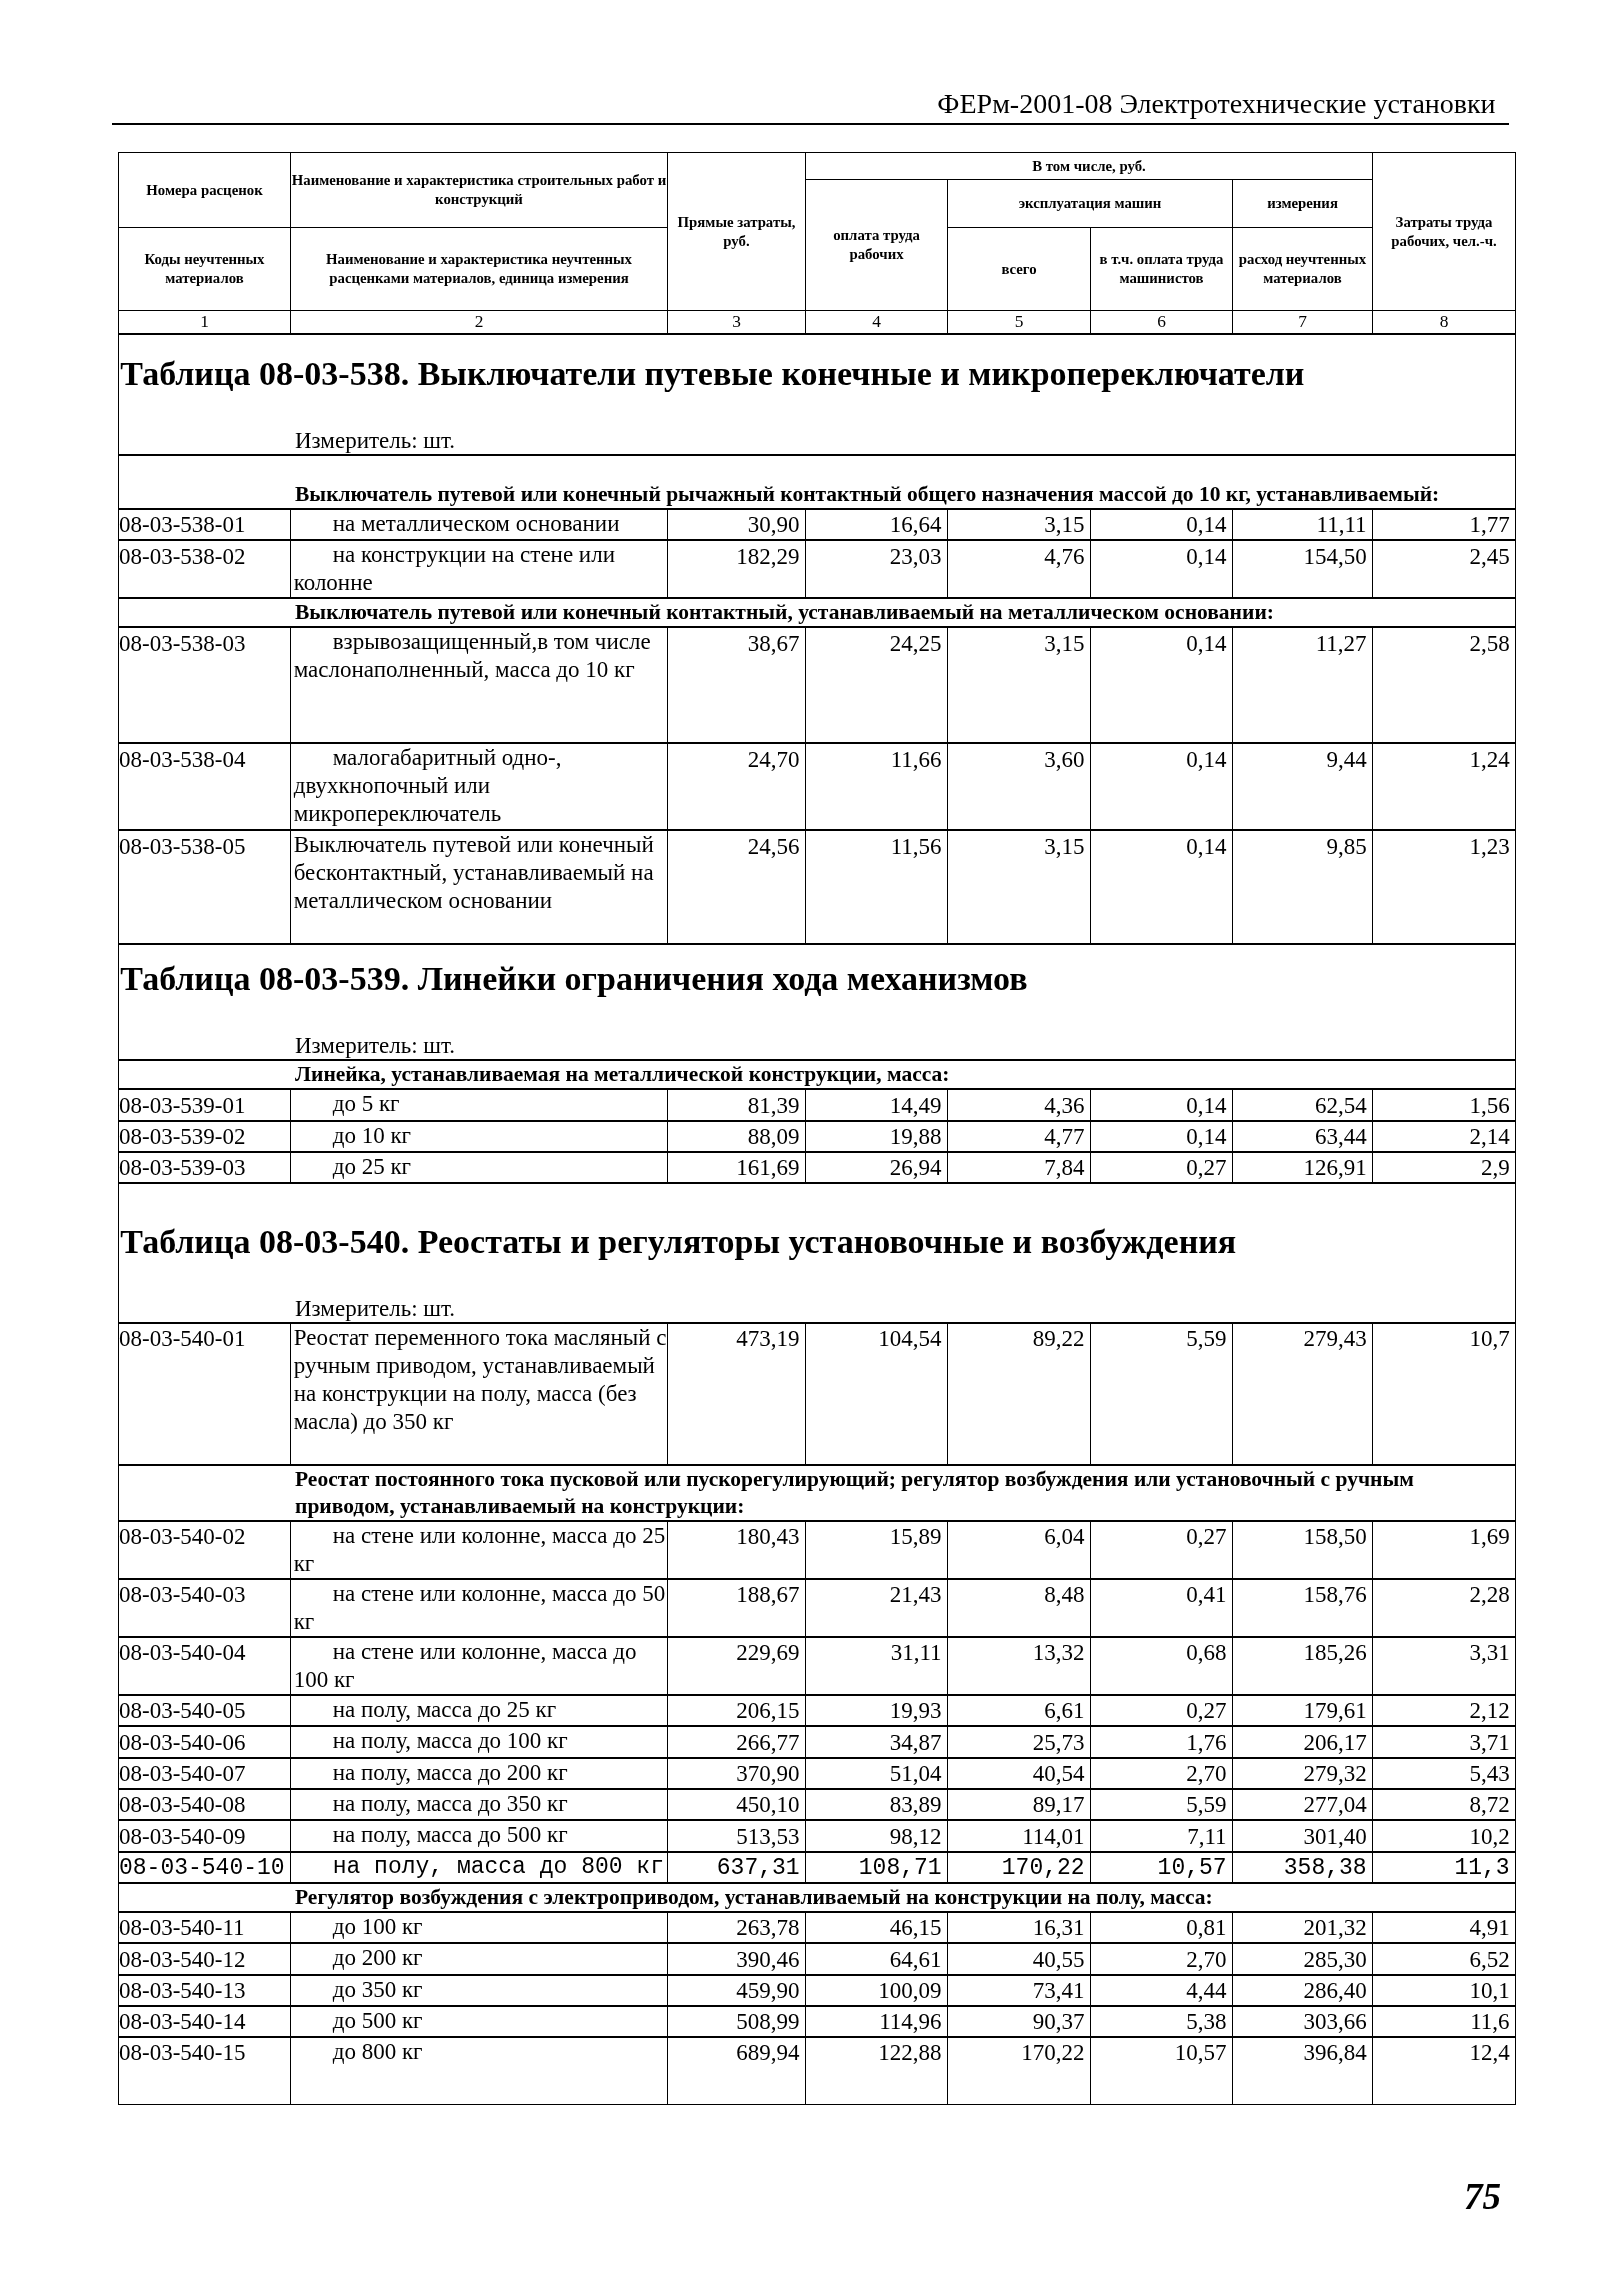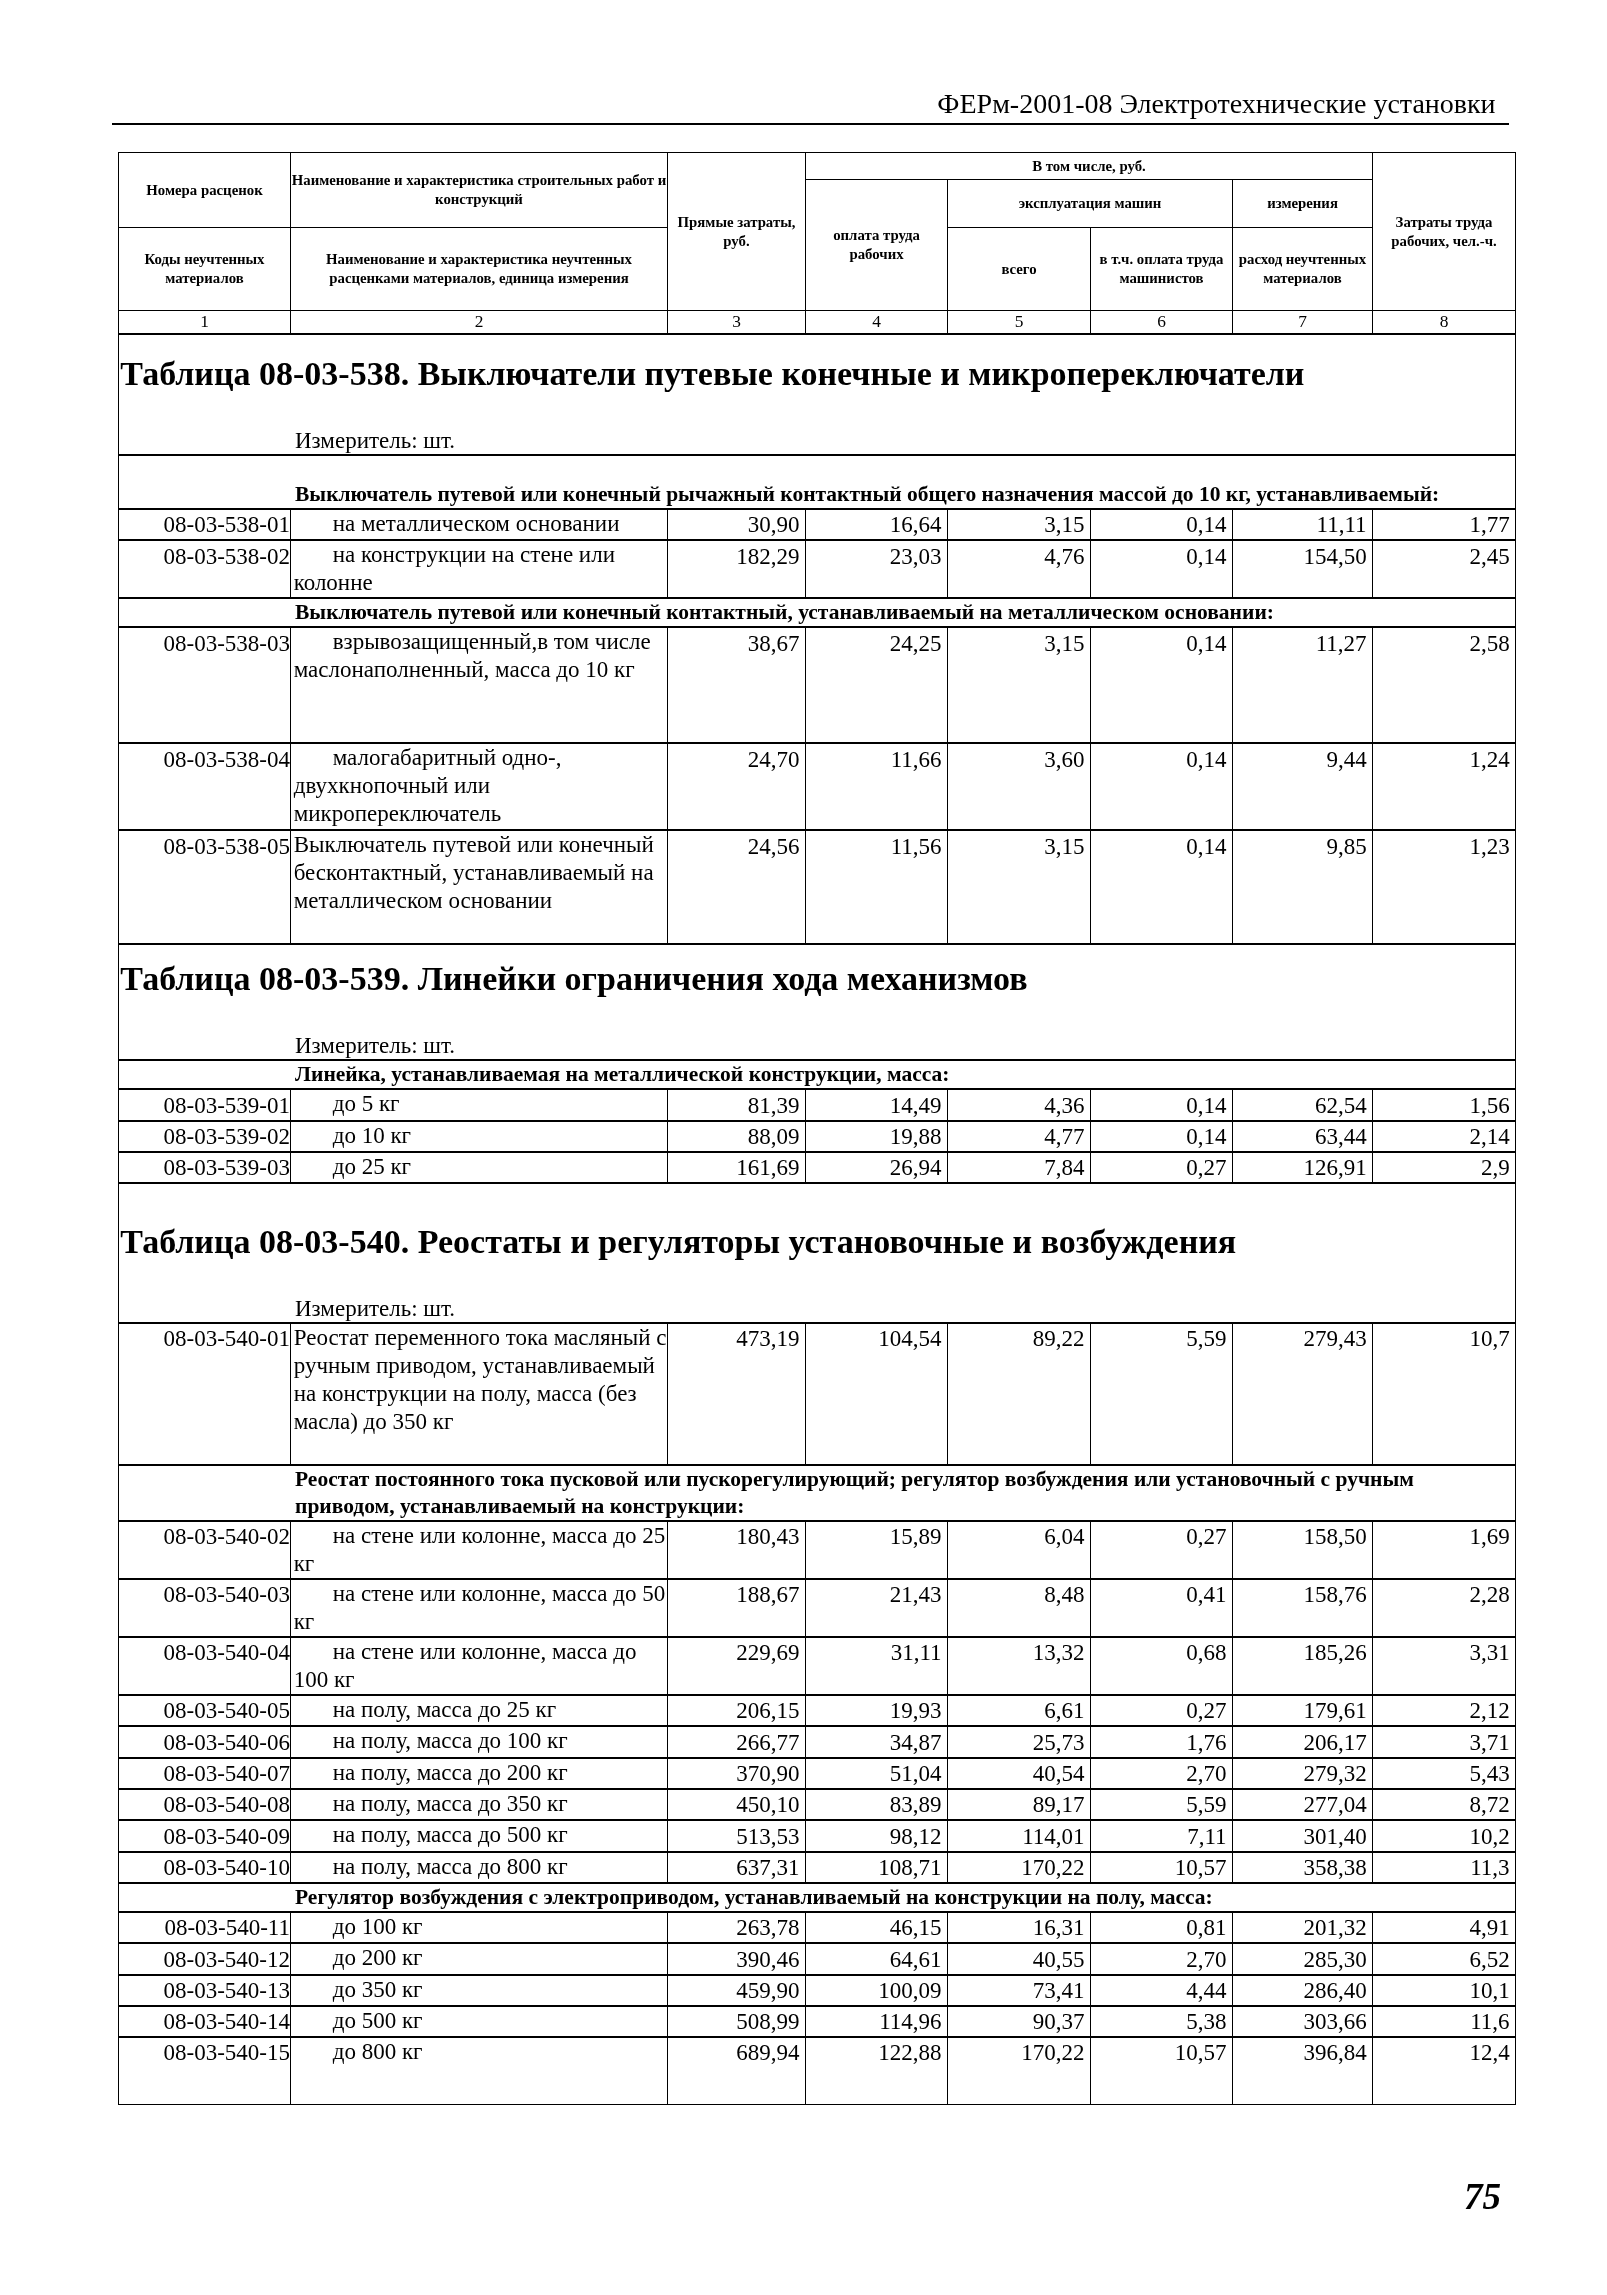--- a/index.html
+++ b/index.html
@@ -9,21 +9,21 @@
                  border-bottom:2.7px solid #000; }
   .page-header-title { position:absolute; right:13.4px; bottom:2.7px; font-size:28px; }
   table.norms { position:absolute; left:118px; top:152px; width:1397px;
                 border-collapse:collapse; table-layout:fixed; }
   table.norms td { border:1.3px solid #000; padding:0; vertical-align:top;
                    font-size:23px; line-height:28px; }
   table.norms tr.hdr td { font-family:"Liberation Serif",serif; font-size:14.8px; line-height:19px;
                           text-align:center; vertical-align:middle; font-weight:bold; }
   table.norms tr.num td { text-align:center; font-size:17.4px; line-height:20px; height:22px;
                           border-bottom:2.7px solid #000; }
-  td.code { text-align:right; padding-top:1.3px !important; }
+  td.code { text-align:left; padding-top:1.3px !important; }
   td.val  { text-align:right; padding-right:5.4px !important; padding-top:1.3px !important; }
   td.desc { padding-left:2.7px !important; }
   td.desc .ind { padding-left:39px; }
   td.section { border-left:1.3px solid #000; border-right:1.3px solid #000; }
   .sec-title { font-weight:bold; font-size:34px; line-height:39px; padding-left:1.3px; }
   .sec-meas { padding-left:176px; font-size:23px; line-height:27px;margin-top:34px; }
   .grp { font-weight:bold; padding-left:176px; font-size:21.5px; line-height:27px; }
   .grp-row td { border-top:2.7px solid #000 !important; border-bottom:2.7px solid #000 !important; }
   .page-number { position:absolute; left:1424px; top:2175px; font-size:37px; font-weight:bold;
                  font-style:italic;margin-left:40px; }
@@ -278,21 +278,21 @@
       <tr style="height: 25px; border-top: 2.7px solid rgb(0, 0, 0);">
         <td class="code">08-03-540-09</td>
         <td class="desc"><span class="ind">на полу, масса до 500 кг</span></td>
         <td class="val">513,53</td>
         <td class="val">98,12</td>
         <td class="val">114,01</td>
         <td class="val">7,11</td>
         <td class="val">301,40</td>
         <td class="val">10,2</td>
       </tr>
-      <tr style="height: 24px; border-top: 2.7px solid rgb(0, 0, 0);">
+      <tr style="height: 24px; border-top: 2.7px solid rgb(0, 0, 0); font-family: Liberation Mono, monospace;">
         <td class="code">08-03-540-10</td>
         <td class="desc"><span class="ind">на полу, масса до 800 кг</span></td>
         <td class="val">637,31</td>
         <td class="val">108,71</td>
         <td class="val">170,22</td>
         <td class="val">10,57</td>
         <td class="val">358,38</td>
         <td class="val">11,3</td>
       </tr>
       <tr class="grp-row">

